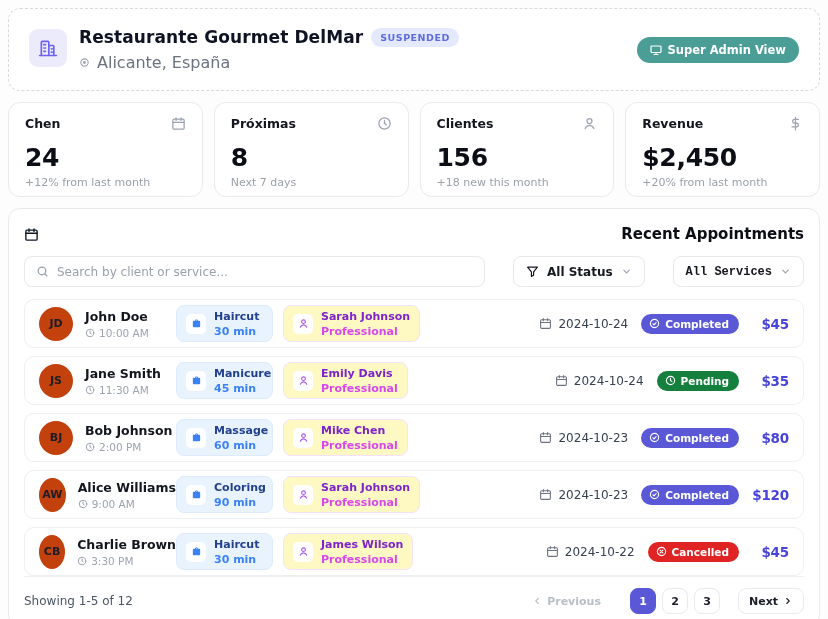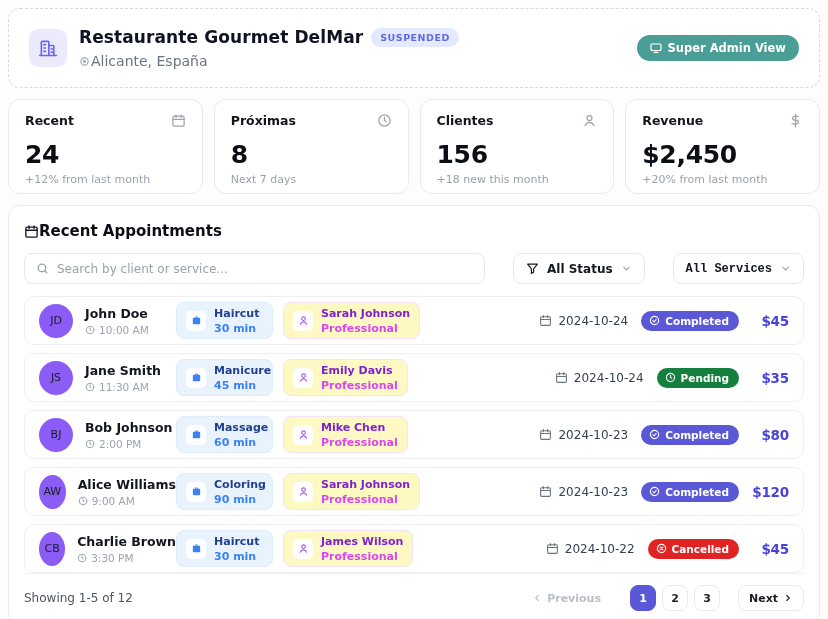--- a/index.html
+++ b/index.html
@@ -10,57 +10,57 @@
   
   .biz-card { border:1.5px dashed #d6d9de; border-radius:12px; background:#fff;
     padding:18px 20px; display:flex; align-items:center; justify-content:space-between; height:86px; }
   .biz-left { display:flex; align-items:flex-start; gap:12px; }
   .biz-icon { width:38px; height:38px; border-radius:9px; background:#ecebfc; color:#6c63f0;
     display:flex; align-items:center; justify-content:center; margin-top:2px; }
   .biz-title-row { display:flex; align-items:center; gap:8px; }
   .biz-title { font-size:17px; font-weight:bold; letter-spacing:.1px; color:#0f1222; }
   .suspended-badge { background:#e4e9fd; color:#5f6ce0; font-size:9.5px; font-weight:bold;
     letter-spacing:.5px; padding:4px 9px; border-radius:999px; }
-  .biz-loc { display:flex; align-items:center; gap:1px; margin-top:6px; color:#6b7280; font-size:14px; }
+  .biz-loc { display:flex; align-items:center; gap:7px; margin-top:6px; color:#6b7280; font-size:16px; }
   .biz-loc svg { color:#9ca3af; }
   .admin-badge { background:#4a9e96; color:#fff; font-size:11.5px; font-weight:bold;
     padding:6px 13px; border-radius:999px; display:flex; align-items:center; gap:6px; }
 
   
   .stats { display:grid; grid-template-columns:repeat(4,1fr); gap:11px; }
   .stat-card { background:#fff; border:1px solid #e8eaed; border-radius:12px; padding:13px 16px 14px; height:95px; }
   .stat-head { display:flex; align-items:center; justify-content:space-between; }
   .stat-label { font-size:12.5px; font-weight:bold; color:#14161f; }
   .stat-icon { color:#9ca3af; display:flex; }
   .stat-value { font-size:25px; font-weight:bold; color:#0c0e16; margin-top:12px; letter-spacing:-.3px; }
   .stat-sub { font-size:11px; color:#9aa1a9; margin-top:4px; }
 
   
   .appts-card { background:#fff; border:1px solid #e8eaed; border-radius:12px;
     padding:16px 15px 12px; flex:1; display:flex; flex-direction:column; }
-  .appts-title { display:flex; align-items:center; font-size:15px; font-weight:bold; color:#0c0e16; }
+  .appts-title { display:flex; align-items:center; font-size:15px; font-weight:bold; color:#0c0e16;justify-content:space-between; }
   .controls { display:flex; gap:8px; margin-top:13px; }
   .search-box { flex:1; display:flex; align-items:center; gap:8px; border:1px solid #e6e8ec;
     border-radius:8px; padding:0 11px; height:31px; background:#fff; color:#9ca3af; }
   .search-box input { border:none; outline:none; flex:1; font-size:12px; color:#374151;
     font-family:inherit; background:transparent; }
   .search-box input::placeholder { color:#9aa1aa; }
   .filter-btn { display:flex; align-items:center; gap:8px; border:1px solid #e6e8ec; border-radius:8px;
     background:#fff; padding:0 12px; height:31px; font-size:12px; font-weight:bold; color:#16181f; cursor:pointer;
     font-family:inherit;margin-left:20px; }
   .filter-btn .chev { color:#9ca3af; display:flex; }
   .select-btn { min-width:118px; justify-content:space-between;font-family:Liberation Mono, monospace; }
 
   
   .rows { margin-top:12px; display:flex; flex-direction:column; gap:8px; }
   .appt-row { border:1px solid #edeff2; border-radius:10px; background:#fff; height:49px;
     display:flex; align-items:center; padding:0 14px; }
   .client { display:flex; align-items:center; gap:12px; width:137px; flex:0 0 137px; }
-  .avatar { width:34px; height:34px; border-radius:50%; background:#8b5cf6;
-    display:flex; align-items:center; justify-content:center; font-size:11px; font-weight:normal; color:#1b1d27; }
+  .avatar { width:34px; height:34px; border-radius:50%; background:#c2410c;
+    display:flex; align-items:center; justify-content:center; font-size:11px; font-weight:bold; color:#1b1d27; }
   .client-name { font-size:12.5px; font-weight:bold; color:#14161f; white-space:nowrap; }
   .client-time { display:flex; align-items:center; gap:4px; font-size:10.5px; color:#9ca3af; margin-top:3px; }
   .chip { display:flex; align-items:center; gap:8px; border-radius:8px; padding:5px 9px; height:37px; }
   .service-chip { background:#e9f3fe; border:1px solid #ddebfd; width:97px; flex:0 0 97px; }
   .pro-chip { background:#fef9c3; border:1px solid #f6e2f8; min-width:100px; margin-left:10px; }
   .chip-icon { width:20px; height:20px; border-radius:5px; background:#fff;
     display:flex; align-items:center; justify-content:center; flex:0 0 20px; }
   .service-chip .chip-icon { color:#3b82f6; }
   .pro-chip .chip-icon { color:#a855f7; }
   .chip-title { font-size:11px; font-weight:bold; white-space:nowrap; }
@@ -123,21 +123,21 @@
           <rect x="2" y="4" width="20" height="13" rx="2"></rect>
           <path d="M8 21h8M12 17v4"></path>
         </svg>
       <span>Super Admin View</span>
     </div>
   </div>
 
   <div class="stats" id="stats-row">
     <div class="stat-card">
       <div class="stat-head">
-        <span class="stat-label">Recent</span>
+        <span class="stat-label">Chen</span>
         <span class="stat-icon">
             <svg class="icon" width="15" height="15" viewBox="0 0 24 24" fill="none" stroke="currentColor" stroke-linecap="round" stroke-linejoin="round" stroke-width="2">
               <rect x="3" y="5" width="18" height="16" rx="2"></rect>
               <path d="M8 3v4M16 3v4M3 10h18"></path>
             </svg>
           </span>
       </div>
       <div class="stat-value">24</div>
       <div class="stat-sub">+12% from last month</div>
     </div>

